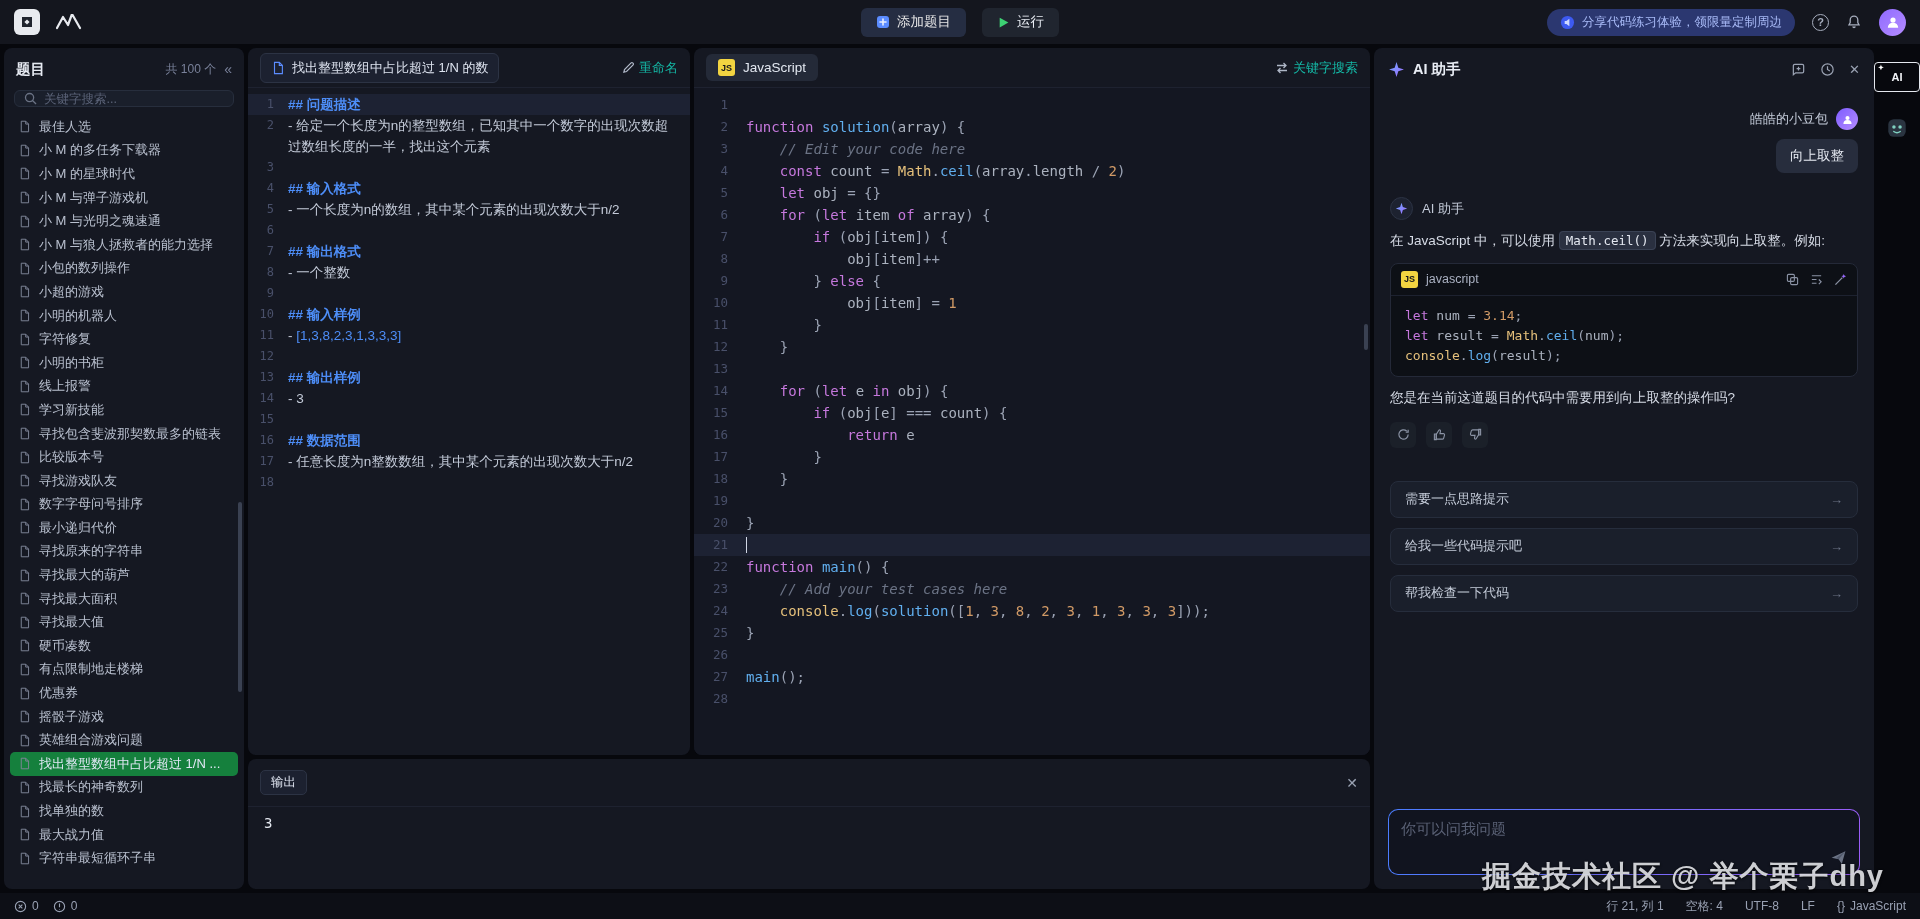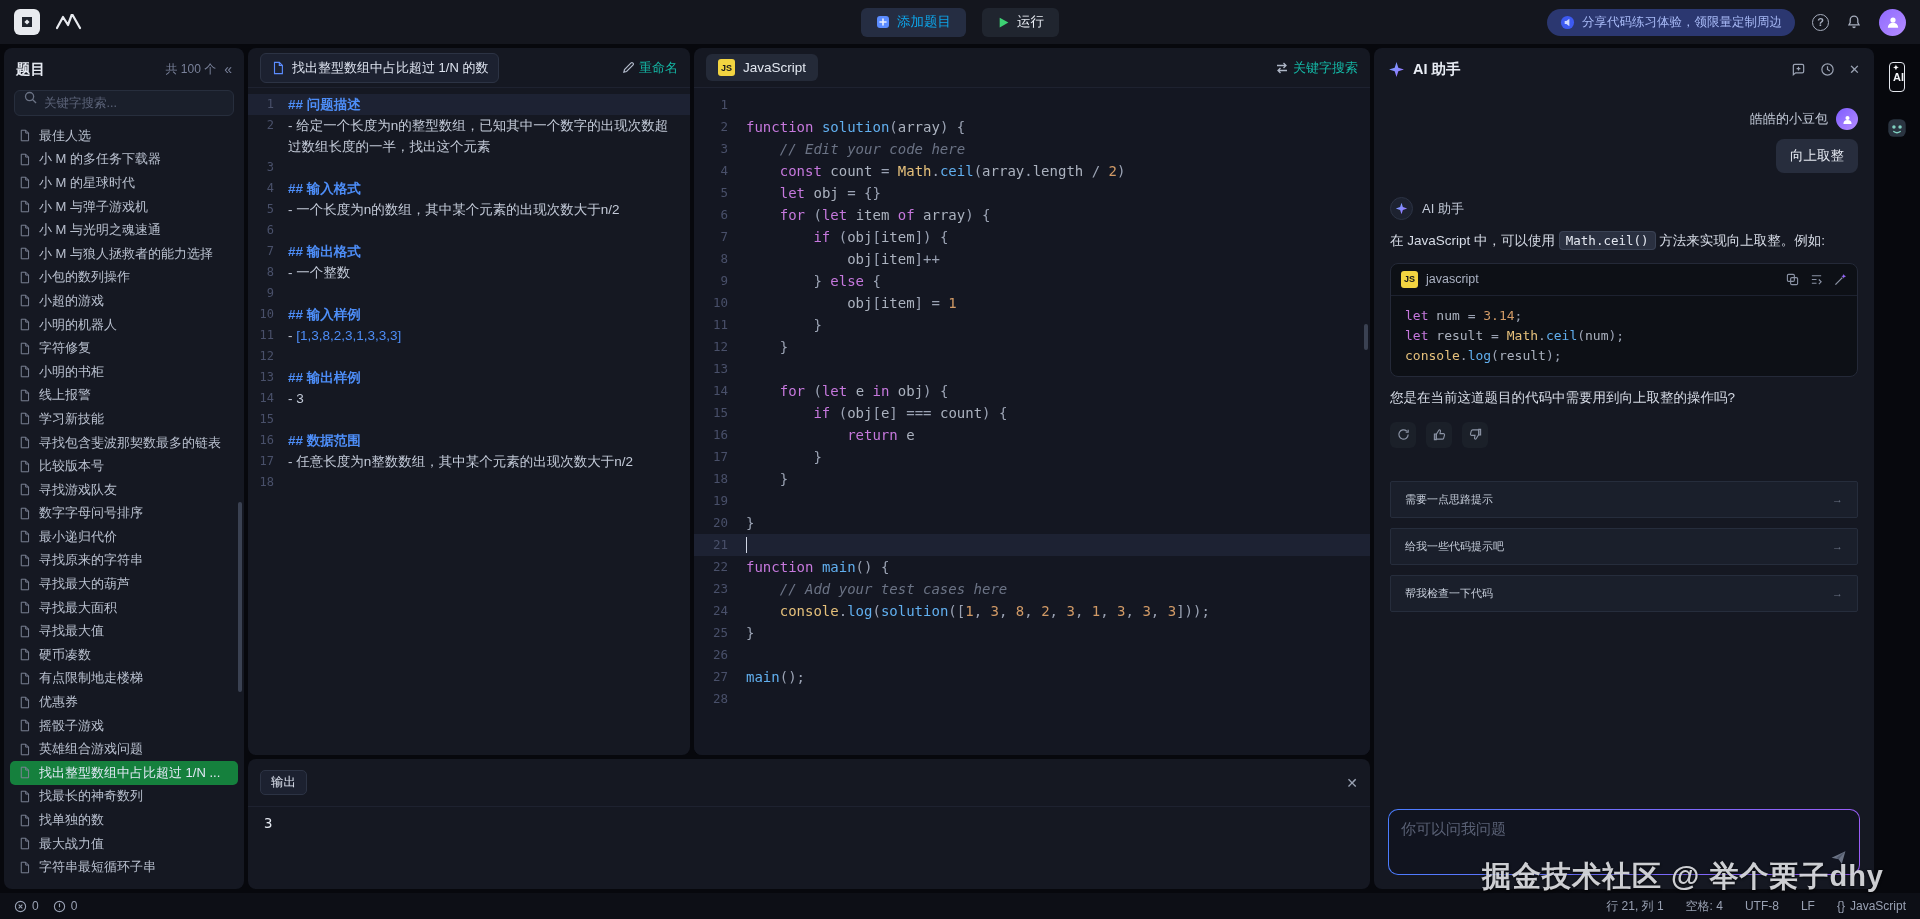--- a/index.html
+++ b/index.html
@@ -7,39 +7,39 @@
   body{font-family:"Liberation Sans",sans-serif;color:#ccd2df;}
   .app{width:1920px;height:919px;display:flex;flex-direction:column;}
 
   
   .topbar{height:44px;flex:none;display:flex;align-items:center;padding:0 14px;background:#14161e;position:relative;}
   .tb-left{display:flex;align-items:center;gap:16px;}
   .logo-box{width:26px;height:26px;border-radius:6px;background:#e8eaef;display:flex;align-items:center;justify-content:center;cursor:pointer;}
   .logo-mark{display:flex;cursor:pointer;}
   .tb-center{position:absolute;left:50%;transform:translateX(-50%);display:flex;gap:16px;}
   .tb-btn{display:flex;align-items:center;gap:7px;height:29px;padding:0 15px;border-radius:6px;border:none;font-size:13.5px;cursor:pointer;font-family:inherit;}
-  .tb-btn.add{background:#252d42;color:#0ea5e9;}
+  .tb-btn.add{background:#252d42;color:#e5e5e5;}
   .tb-btn.run{background:#20252f;color:#e9edf4;}
   .tb-right{margin-left:auto;display:flex;align-items:center;gap:17px;}
   .promo{display:flex;align-items:center;gap:7px;height:27px;padding:0 13px;border-radius:14px;background:#2b3770;color:#a9bbf8;font-size:12.5px;cursor:pointer;white-space:nowrap;text-align:right;}
   .icon-btn{color:#a7aebe;cursor:pointer;display:flex;align-items:center;}
   .help-circle{width:17px;height:17px;border-radius:50%;border:1.4px solid #a7aebe;font-size:11px;display:flex;align-items:center;justify-content:center;color:#a7aebe;font-weight:bold;cursor:pointer;}
   .avatar{width:27px;height:27px;border-radius:50%;background:linear-gradient(135deg,#8f6bff,#b58cff);display:flex;align-items:center;justify-content:center;cursor:pointer;}
 
   
   .main{flex:1;display:flex;gap:4px;padding:4px;overflow:hidden;min-height:0;}
   .panel{background:#151822;border-radius:8px;overflow:hidden;display:flex;flex-direction:column;min-height:0;}
 
   
   .sidebar{width:240px;flex:none;position:relative;}
   .sb-head{height:42px;flex:none;display:flex;align-items:center;padding:0 12px;gap:8px;}
   .sb-title{font-size:14.5px;font-weight:bold;color:#e6eaf2;}
   .sb-count{margin-left:auto;font-size:12px;color:#79819a;}
   .sb-collapse{color:#79819a;font-size:14px;cursor:pointer;}
-  .sb-search{margin:0 10px 8px;height:26px;flex:none;background:#1a1f2b;border:1px solid #272e3d;border-radius:6px;display:flex;padding:0 9px;gap:7px;}
+  .sb-search{margin:0 10px 8px;height:17px;flex:none;background:#1a1f2b;border:1px solid #272e3d;border-radius:6px;display:flex;align-items:center;padding:0 9px;gap:7px;}
   .sb-search input{flex:1;min-width:0;background:transparent;border:none;outline:none;color:#c7cdd9;font-size:12.5px;font-family:inherit;}
   .sb-search input::placeholder{color:#5b6378;}
   .sb-list{flex:1;overflow:hidden;padding:0 6px;}
   .sb-item{height:23.6px;display:flex;align-items:center;gap:8px;padding:0 8px;border-radius:5px;cursor:pointer;color:#b9c0cf;}
   .sb-item .sb-label{font-size:13px;white-space:nowrap;overflow:hidden;text-overflow:ellipsis;}
   .sb-item.active{background:#15803d;color:#e2e8f6;}
   .sb-ico{display:flex;flex:none;}
   .sb-scrollbar{position:absolute;right:2px;top:54%;width:4px;height:190px;border-radius:2px;background:#3a4152;cursor:pointer;}
 
   
@@ -102,32 +102,32 @@
   .inline-code{font-family:"DejaVu Sans Mono",monospace;font-size:12.5px;background:#2a3040;border:1px solid #3a4254;border-radius:4px;padding:1px 6px;color:#e4e8f0;}
   .code-card{background:#0d1016;border:1px solid #242938;border-radius:8px;overflow:hidden;}
   .cc-head{display:flex;align-items:center;gap:8px;padding:7px 10px;border-bottom:1px solid #1d2230;font-size:12.5px;color:#aab1c2;}
   .cc-icons{margin-left:auto;display:flex;gap:11px;color:#8b93a5;}
   .cc-icons span{cursor:pointer;display:flex;}
   .cc-body{padding:10px 14px;}
   .cc-line{line-height:20px;font-size:13px;font-family:"DejaVu Sans Mono",monospace;white-space:pre;}
   .ai-actions{display:flex;gap:10px;margin-top:2px;}
   .ai-actions span{width:26px;height:26px;border-radius:6px;display:flex;align-items:center;justify-content:center;cursor:pointer;background:#1b2029;}
   .suggestions{display:flex;flex-direction:column;gap:10px;margin-top:22px;}
-  .sg-btn{height:37px;flex:none;display:flex;align-items:center;justify-content:space-between;padding:0 14px;background:#1a1f2b;border:1px solid #262d3c;border-radius:2px;color:#c6cdda;font-size:11px;cursor:pointer;font-family:inherit;}
+  .sg-btn{height:37px;flex:none;display:flex;align-items:center;justify-content:space-between;padding:0 14px;background:#1a1f2b;border:1px solid #262d3c;border-radius:8px;color:#c6cdda;font-size:13px;cursor:pointer;font-family:inherit;}
   .sg-arrow{color:#6b7385;}
   .ai-input{flex:none;margin:10px 14px 14px;height:66px;border-radius:10px;border:1px solid transparent;
     background:linear-gradient(#11141f,#11141f) padding-box,linear-gradient(100deg,#4a7dff,#9a5cf6) border-box;
     position:relative;padding:10px 12px;}
   .ai-input textarea{width:100%;height:100%;background:transparent;border:none;outline:none;resize:none;color:#d2d8e4;font-size:15px;font-family:inherit;}
   .ai-input textarea::placeholder{color:#5a6175;}
   .send-ic{position:absolute;right:12px;bottom:8px;cursor:pointer;display:flex;}
 
   
   .rail{width:38px;flex:none;display:flex;flex-direction:column;align-items:center;padding-top:14px;gap:24px;}
-  .rail-ai{width:16px;height:30px;border:1.6px solid #e4e7ee;border-radius:4px;display:flex;align-items:center;justify-content:flex-end;color:#f2f4f8;font-weight:bold;font-size:11px;cursor:pointer;position:relative;}
+  .rail-ai{width:46px;height:30px;border:1.6px solid #e4e7ee;border-radius:4px;display:flex;align-items:center;justify-content:center;color:#f2f4f8;font-weight:bold;font-size:11px;cursor:pointer;position:relative;}
   .rail-ai .spk{position:absolute;top:1px;left:3px;font-size:7px;color:#fff;}
   .rail-btn2{cursor:pointer;display:flex;}
 
   
   .statusbar{height:26px;flex:none;display:flex;align-items:center;padding:0 14px;background:#0d0f16;font-size:12px;color:#99a1b3;}
   .st-left{display:flex;gap:14px;align-items:center;}
   .st-item{display:flex;align-items:center;gap:5px;cursor:pointer;white-space:nowrap;}
   .st-right{margin-left:auto;display:flex;gap:22px;align-items:center;}
 
   .watermark{position:fixed;right:36px;bottom:22px;font-size:29px;font-weight:bold;color:#d7d8dd;

